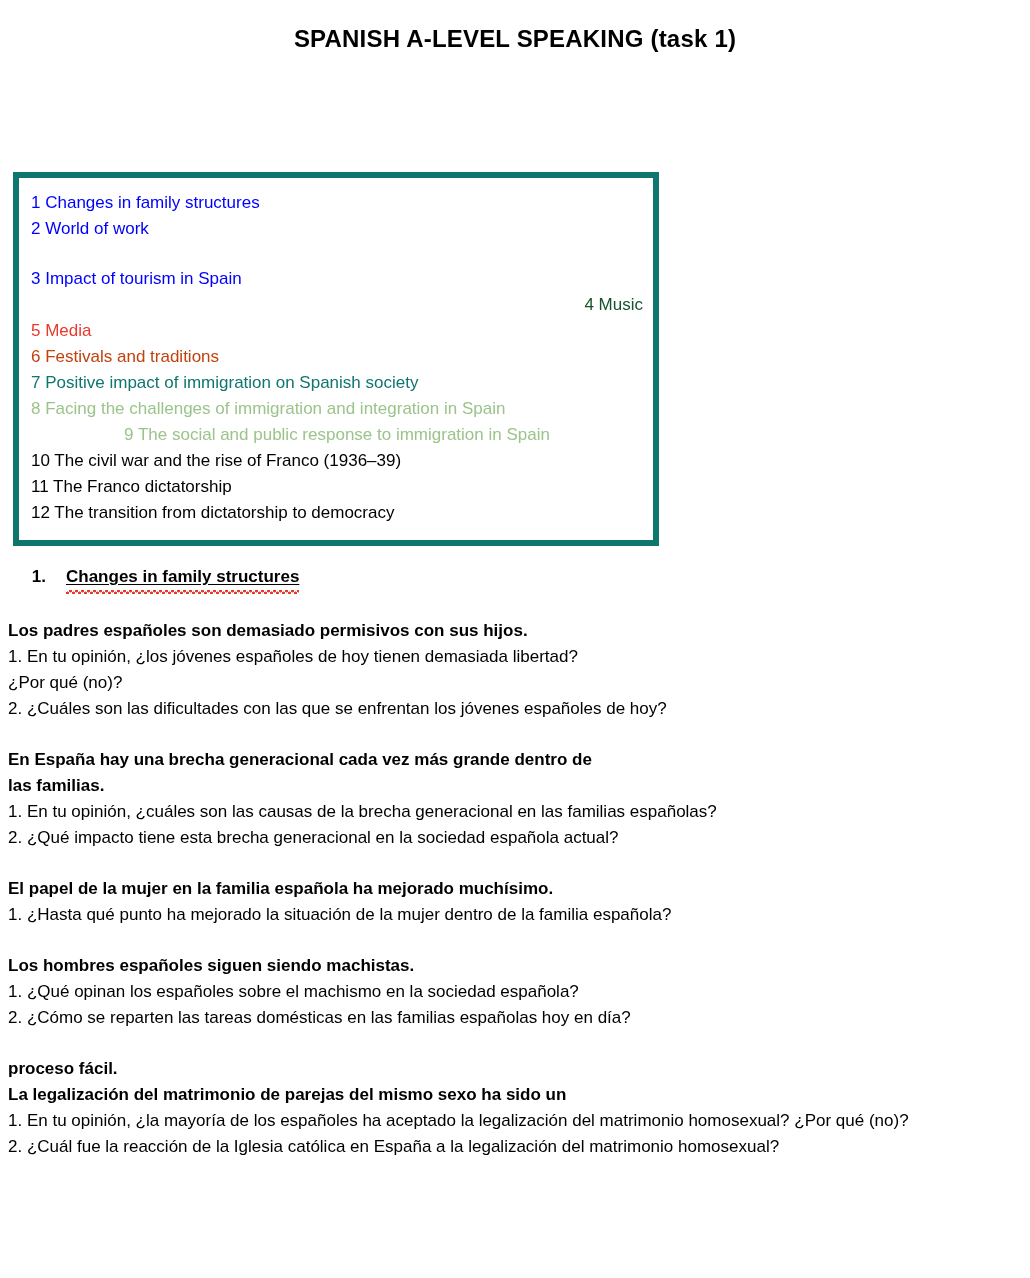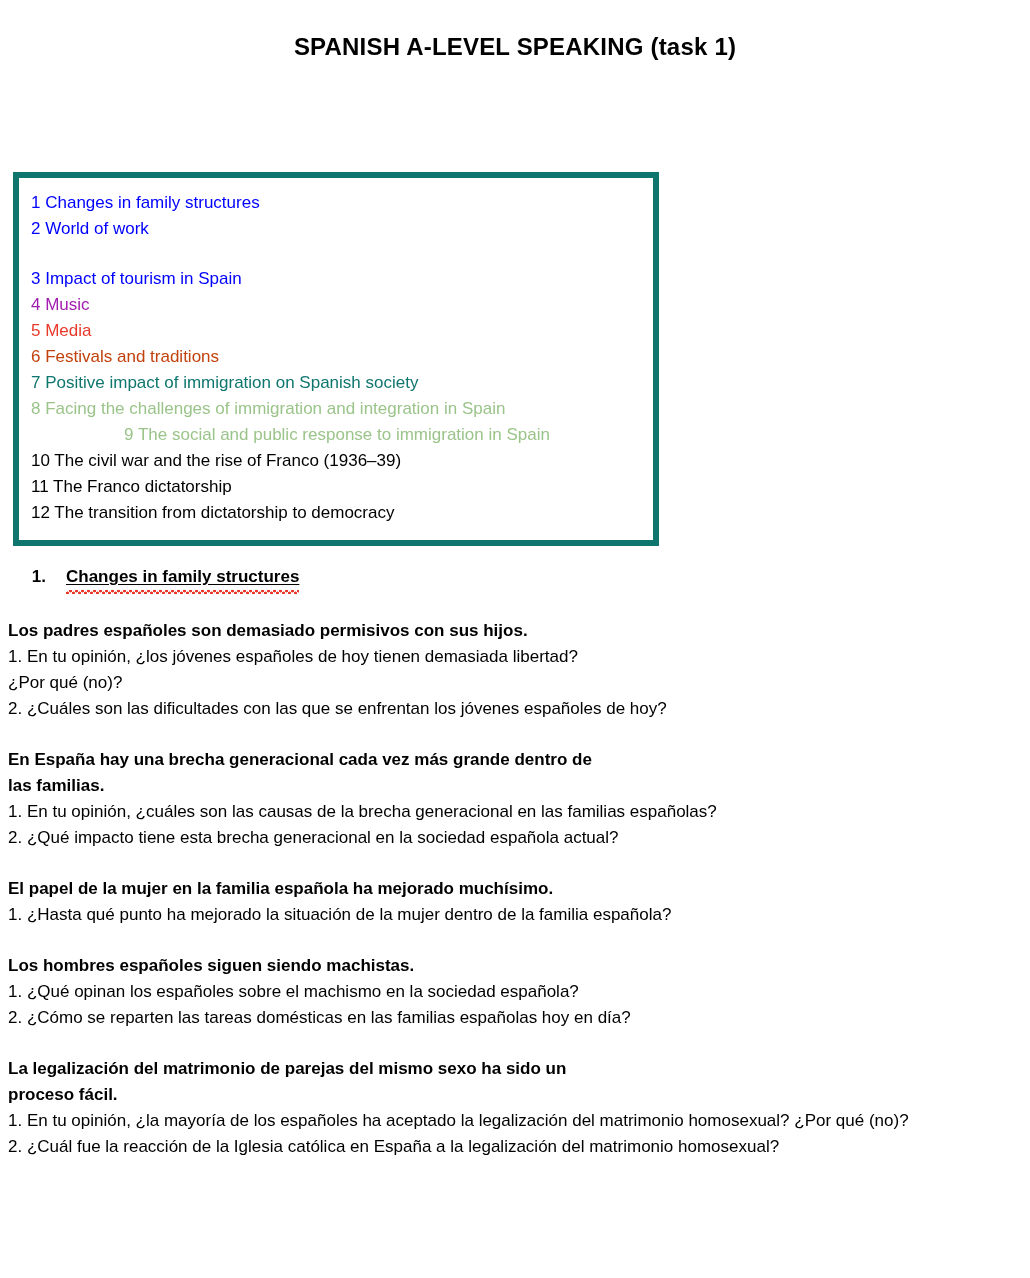--- a/index.html
+++ b/index.html
@@ -13,21 +13,21 @@
     font-family: "Liberation Sans", sans-serif;
     color: #000000;
     overflow: hidden;
     position: relative;
   }
   .page {
     position: relative;
     width: 1030px;
     height: 1160px;
     box-sizing: border-box;
-    padding: 16px 8px 0 8px;
+    padding: 8px 8px 0 8px;
   }
 
   
   .doc-title {
     text-align: center;
     font-size: 24px;
     font-weight: bold;
     letter-spacing: 0.2px;
     margin: 0;
     padding-top: 16px;
@@ -129,21 +129,21 @@
 <div class="page">
 
   <h1 class="doc-title">SPANISH A-LEVEL SPEAKING (task 1)</h1>
 
 
   <div class="themes-box">
     <div id="themes-list">
         <div class="theme-item" style="color: rgb(0, 0, 255);"><span>1</span><span> Changes in family structures</span></div>
         <div class="theme-item" style="color: rgb(0, 0, 255);"><span>2</span><span> World of work</span></div>
         <div class="theme-item" style="color: rgb(0, 0, 255); margin-top: 24px;"><span>3</span><span> Impact of tourism in Spain</span></div>
-        <div class="theme-item" style="color: #a21caf;"><span>4</span><span> Music</span></div>
+        <div class="theme-item" style="color: #14532d; text-align: right;"><span>4</span><span> Music</span></div>
         <div class="theme-item" style="color: rgb(232, 57, 43);"><span>5</span><span> Media</span></div>
         <div class="theme-item" style="color: #c2410c;"><span>6</span><span> Festivals and traditions</span></div>
         <div class="theme-item" style="color: #0f766e;"><span>7</span><span> Positive impact of immigration on Spanish society</span></div>
         <div class="theme-item" style="color: rgb(155, 196, 138);"><span>8</span><span> Facing the challenges of immigration and integration in Spain</span></div>
         <div class="theme-item" style="color: rgb(155, 196, 138); text-align: center;"><span>9</span><span> The social and public response to immigration in Spain</span></div>
         <div class="theme-item" style="color: rgb(0, 0, 0);"><span>10</span><span> The civil war and the rise of Franco (1936–39)</span></div>
         <div class="theme-item" style="color: rgb(0, 0, 0);"><span>11</span><span> The Franco dictatorship</span></div>
         <div class="theme-item" style="color: rgb(0, 0, 0);"><span>12</span><span> The transition from dictatorship to democracy</span></div>
       </div>
   </div>
@@ -168,20 +168,20 @@
       <div class="qblock">
         <p class="stimulus">El papel de la mujer en la familia española ha mejorado muchísimo.</p>
         <p class="question">1. ¿Hasta qué punto ha mejorado la situación de la mujer dentro de la familia española?</p>
       </div>
       <div class="qblock">
         <p class="stimulus">Los hombres españoles siguen siendo machistas.</p>
         <p class="question">1. ¿Qué opinan los españoles sobre el machismo en la sociedad española?</p>
         <p class="question">2. ¿Cómo se reparten las tareas domésticas en las familias españolas hoy en día?</p>
       </div>
       <div class="qblock">
+        <p class="stimulus">proceso fácil.</p>
         <p class="stimulus">La legalización del matrimonio de parejas del mismo sexo ha sido un</p>
-        <p class="stimulus">proceso fácil.</p>
         <p class="question">1. En tu opinión, ¿la mayoría de los españoles ha aceptado la legalización del matrimonio homosexual? ¿Por qué (no)?</p>
         <p class="question">2. ¿Cuál fue la reacción de la Iglesia católica en España a la legalización del matrimonio homosexual?</p>
       </div>
     </div>
 
 </div>
 
 </body></html>

